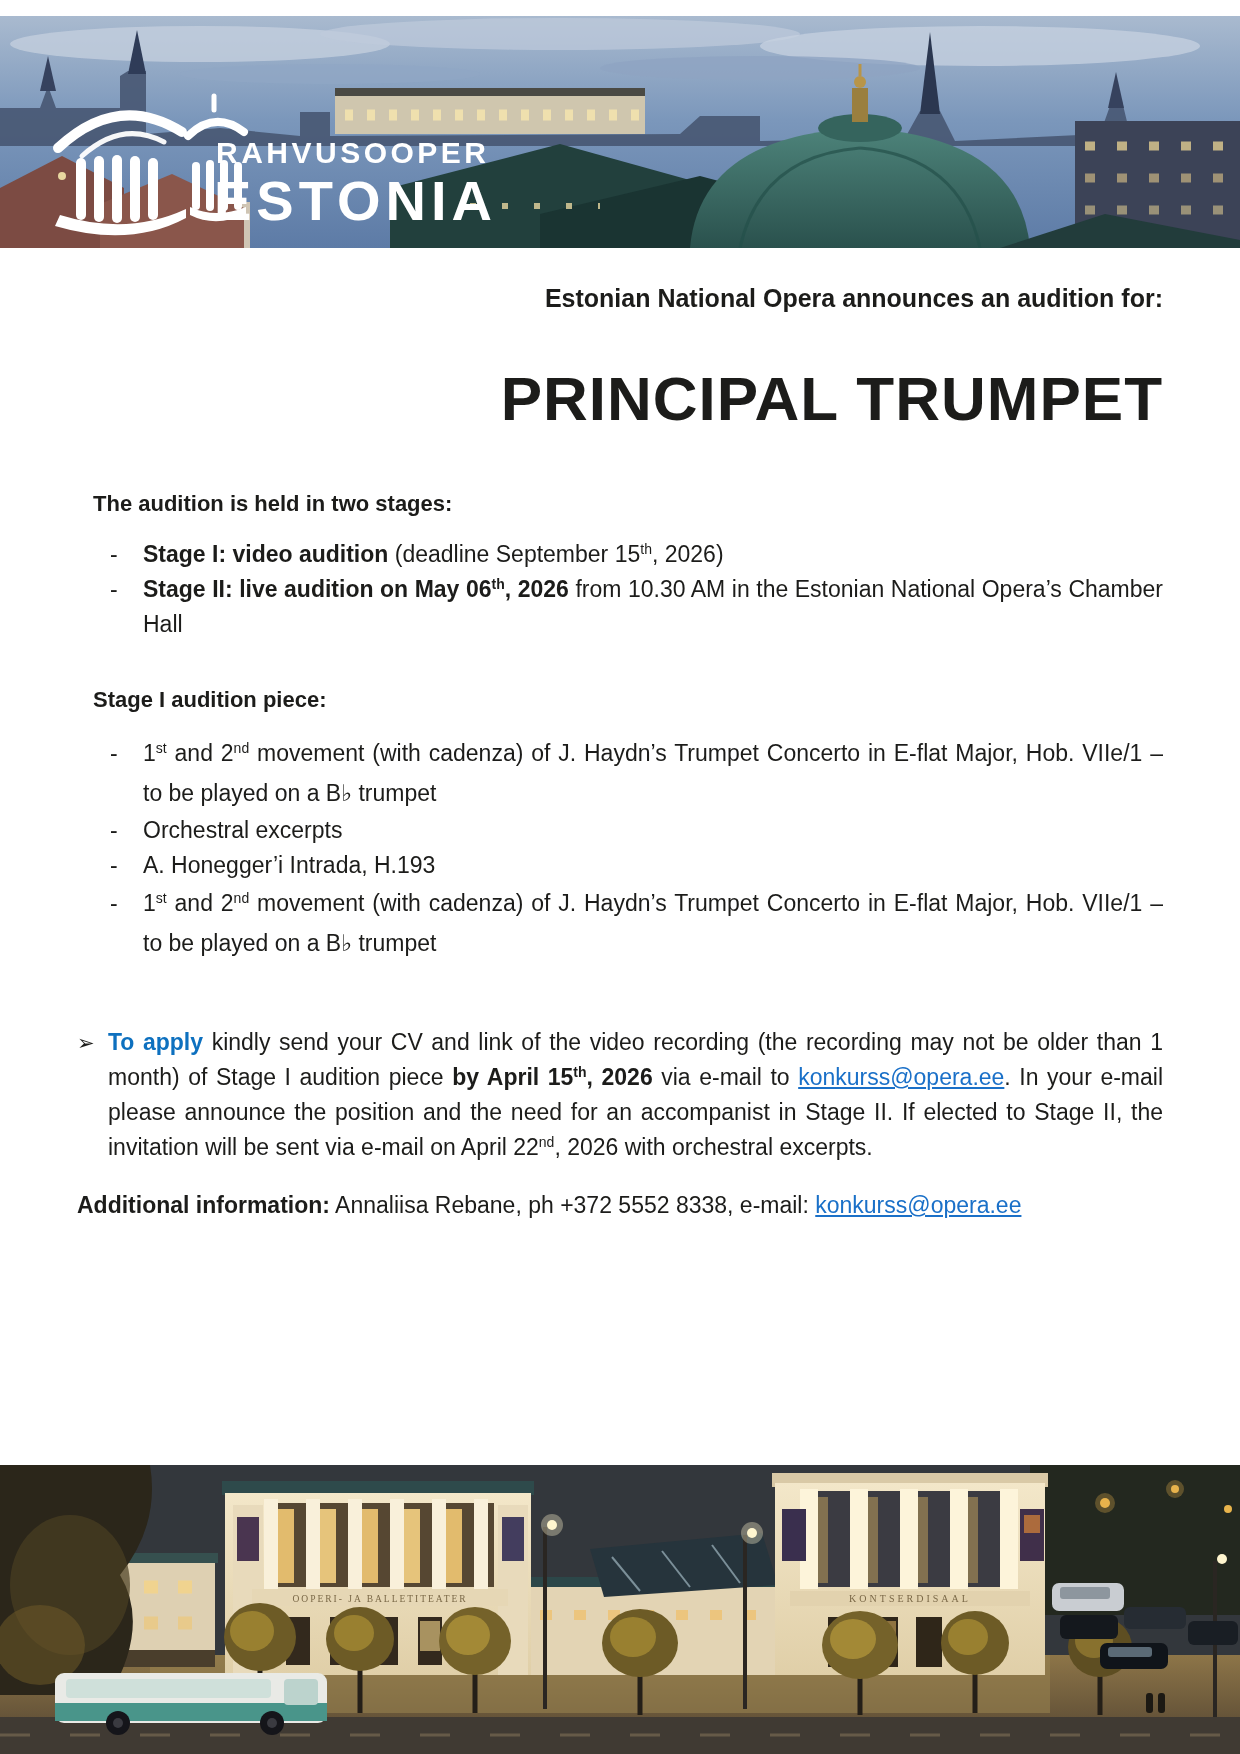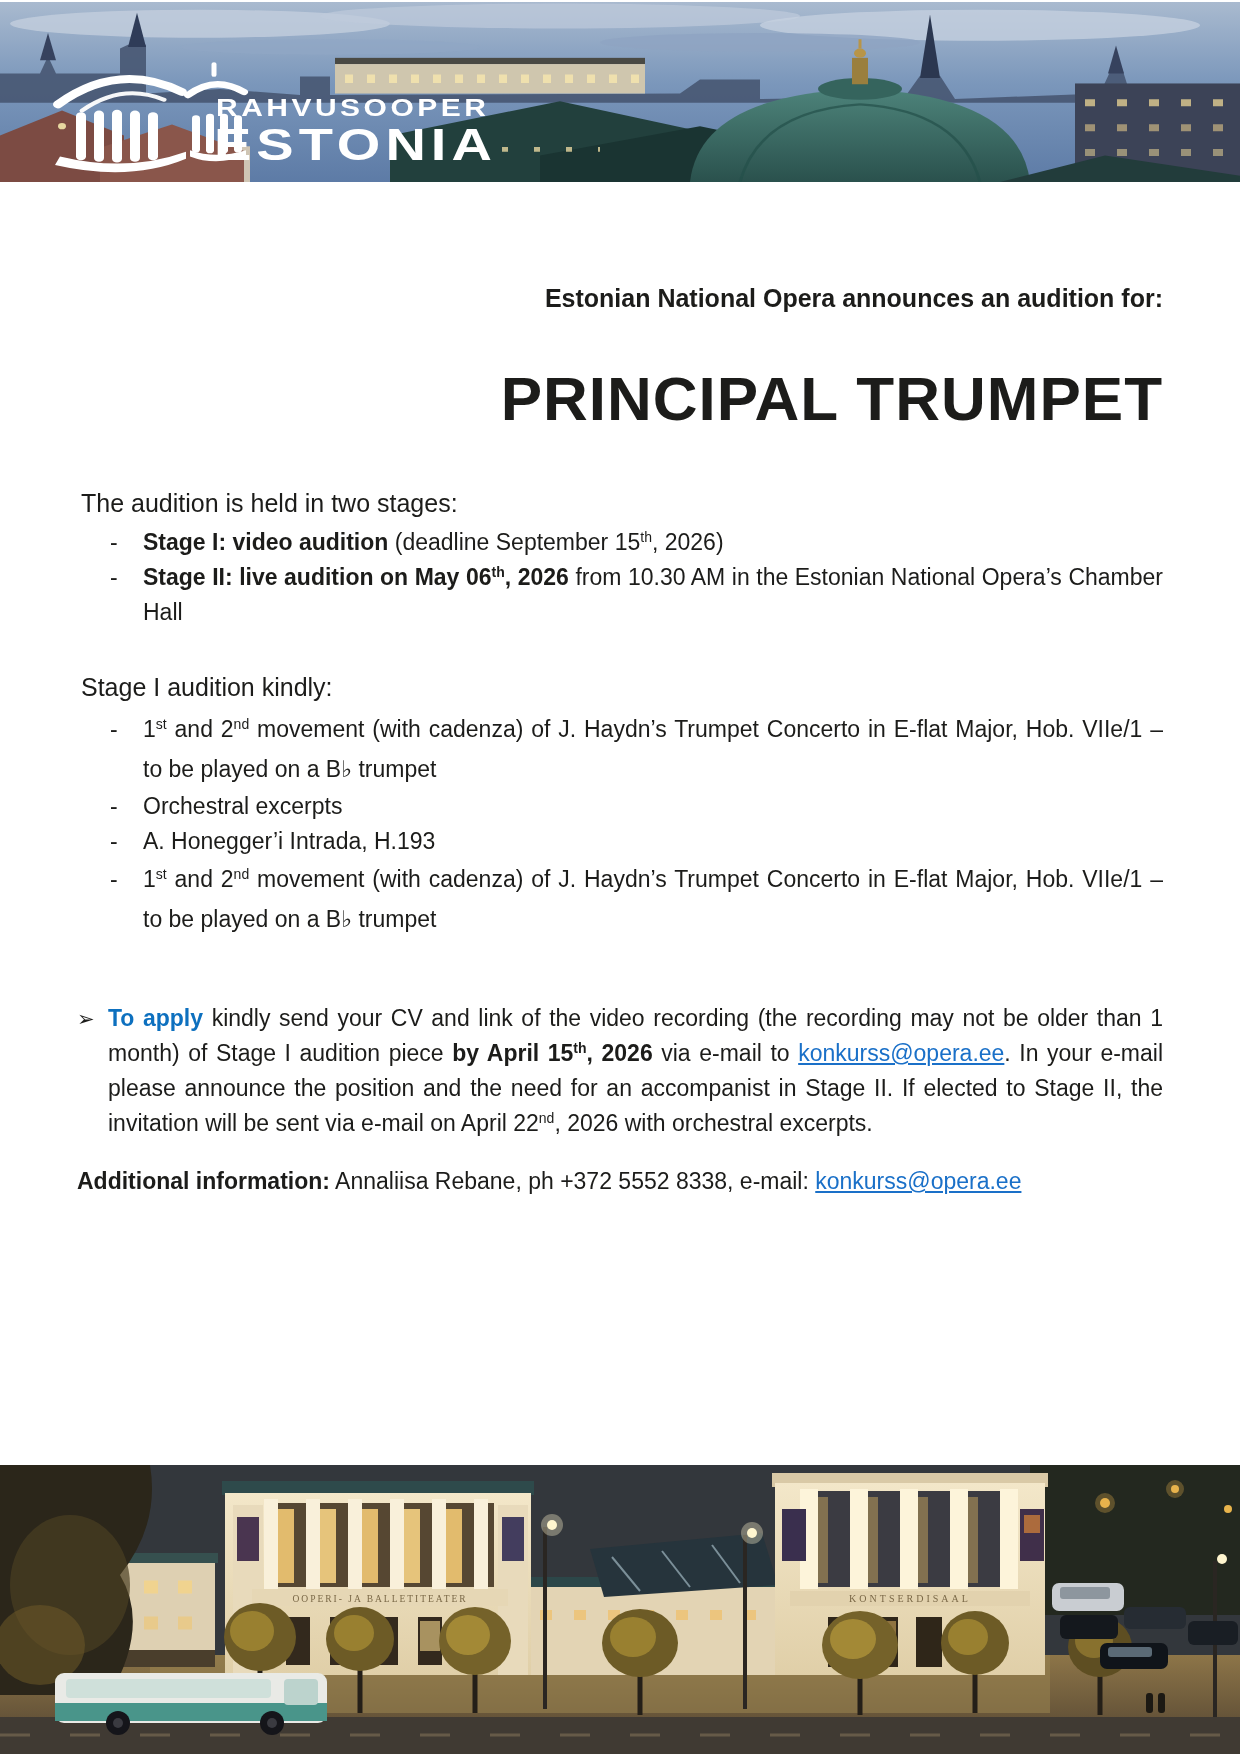--- a/index.html
+++ b/index.html
@@ -1,27 +1,27 @@
 <!DOCTYPE html>
 <html style="--blue: #0d70bf; --link-blue: #1a70c8;"><head>
 <meta charset="utf-8">
 <style>
   *{box-sizing:border-box}
   html,body{margin:0;padding:0}
   body{width:1240px;height:1754px;background:#ffffff;font-family:"Liberation Sans",sans-serif;color:#1c1c1a}
   .page{position:relative;width:1240px;height:1754px;overflow:hidden;background:#fff}
   .photo{position:absolute;left:0;width:1240px}
   .photo svg{display:block;width:100%;height:100%}
-  .header-photo{top:2px;height:180px}
+  .header-photo{top:16px;height:232px}
   .footer-photo{top:1465px;height:289px}
   .content{position:absolute;top:232px;left:77px;width:1086px;font-size:23px;line-height:35px}
   .center{text-align:right}
   .announce{margin:48px 0 0 0;font-weight:700;font-size:25px;line-height:36px}
   .pos-title{margin:50px 0 14px 0;font-weight:700;font-size:62px;line-height:66px;letter-spacing:1px}
-  .sec-h{font-weight:400;margin:4px;font-size:25px}
+  .sec-h{font-weight:700;margin:16px;font-size:22px}
   .mt-stages{margin-top:54px}
   .mt-s1{margin-top:40px}
   .mt-s2{margin-top:32px}
   .li{display:flex;padding-left:33px;margin:0}
   .li .mark{flex:0 0 33px}
   .li .txt{flex:1}
   .just{text-align:justify}
   .lh40{line-height:40px}
   .b{font-weight:700}
   sup{font-size:14px;line-height:0;vertical-align:baseline;position:relative;top:-8px}
@@ -128,21 +128,21 @@
     <p class="sec-h mt-stages">The audition is held in two stages:</p>
     <div class="li">
       <span class="mark">-</span>
       <span class="txt"><span class="b">Stage I: video audition </span><span>(deadline September 15</span><sup>th</sup><span>, 2026)</span></span>
     </div>
     <div class="li">
       <span class="mark">-</span>
       <span class="txt just"><span class="b">Stage II: live audition on May 06</span><sup class="b">th</sup><span class="b">, 2026 </span><span>from 10.30 AM in the Estonian National Opera’s Chamber Hall</span></span>
     </div>
 
-    <p class="sec-h mt-s1">Stage I audition kindly:</p>
+    <p class="sec-h mt-s1">Stage I audition piece:</p>
     <div class="li lh40">
       <span class="mark">-</span>
       <span class="txt just"><span>1</span><sup>st</sup><span> and 2</span><sup>nd</sup><span> movement (with cadenza) of J. Haydn’s Trumpet Concerto in E-flat Major, Hob. VIIe/1 – to be played on a B♭ trumpet</span></span>
     </div>
 
     <div class="li">
       <span class="mark">-</span>
       <span class="txt">Orchestral excerpts</span>
     </div>
     <div class="li">

